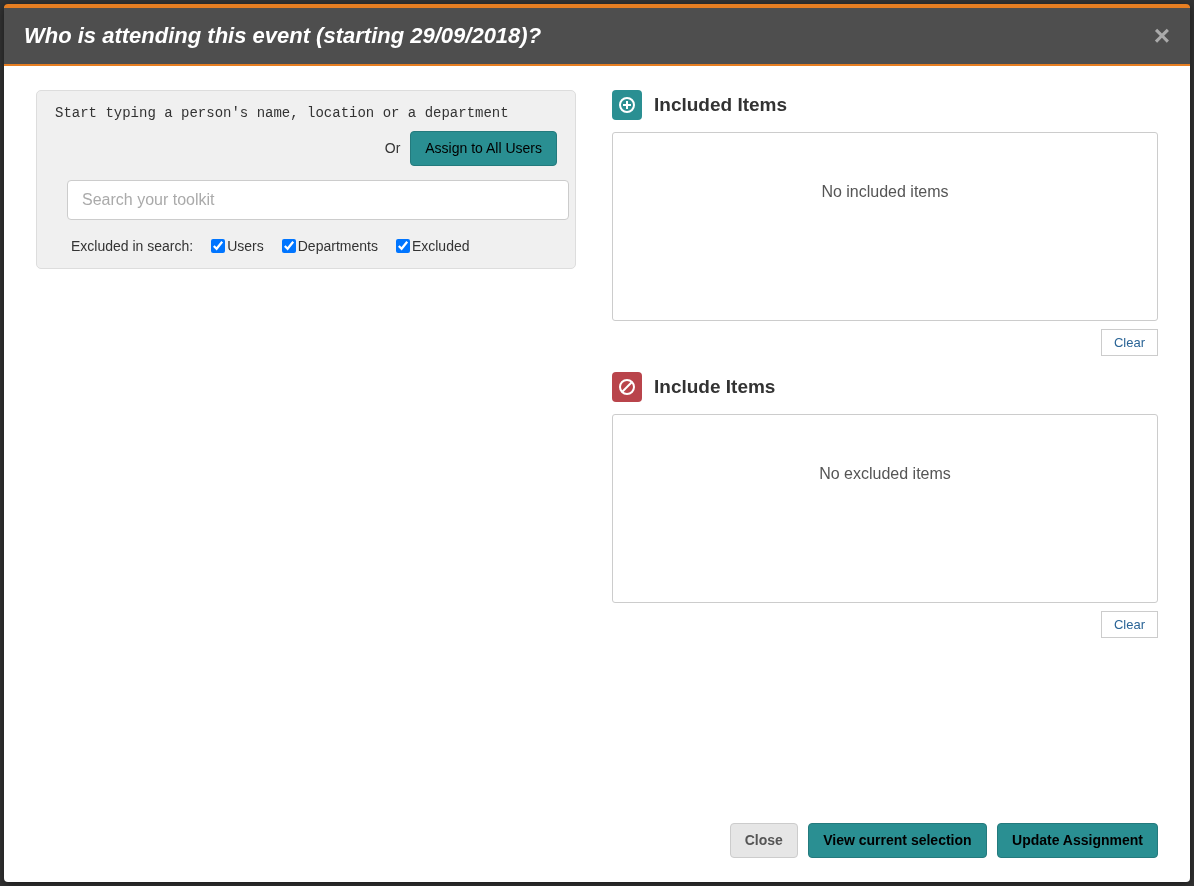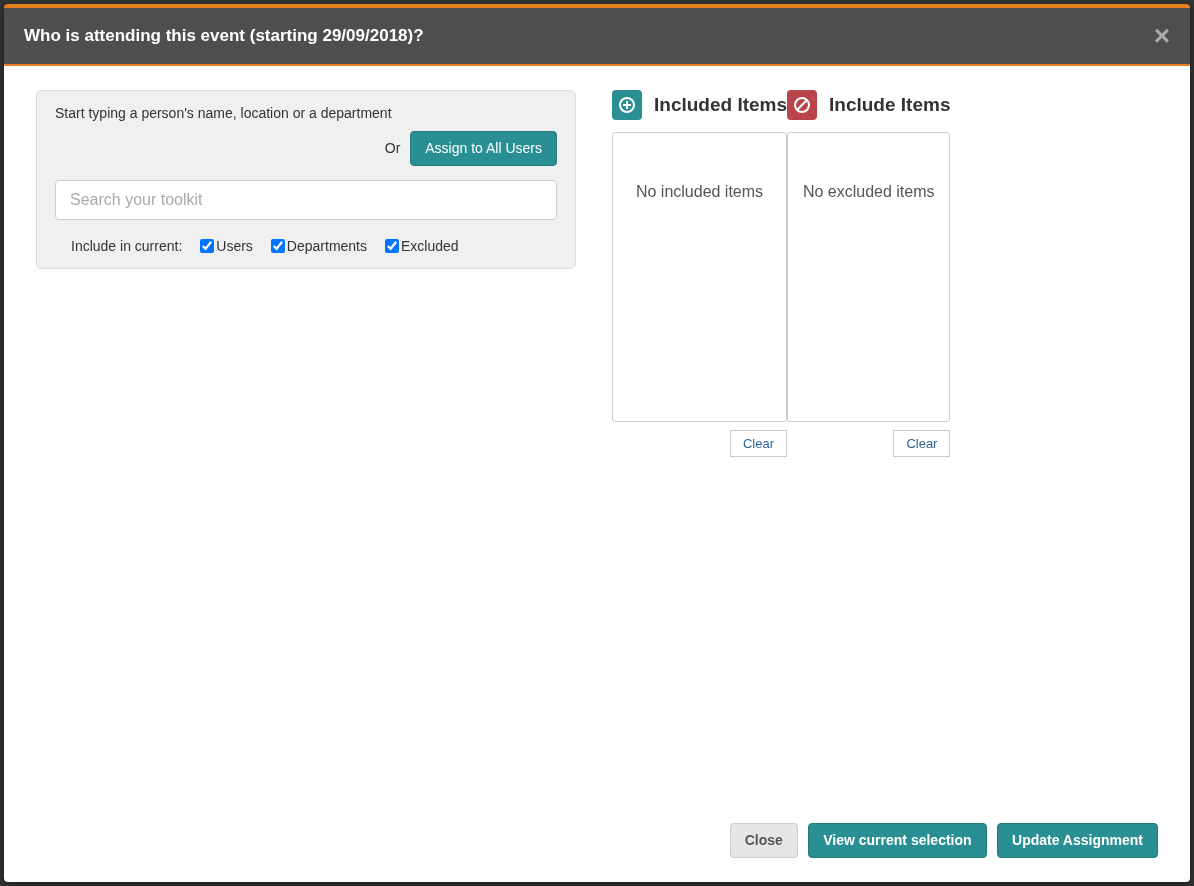--- a/index.html
+++ b/index.html
@@ -26,80 +26,81 @@
     }
     .modal-header {
       background: #4e4e4e;
       color: #fff;
       padding: 14px 20px;
       display: flex;
       justify-content: space-between;
       align-items: center;
       border-bottom: 2px solid #e67e22;
     }
-    .modal-title { font-size: 17px; font-weight: bold; }
+    .modal-title { font-size: 22px; font-weight: bold; font-style: italic; }
     .close-x {
       color: #aaa;
       font-size: 28px;
       font-weight: bold;
       cursor: pointer;
       line-height: 1;
     }
     .modal-body {
       flex: 1;
       padding: 24px 32px 16px 32px;
       display: flex;
       gap: 36px;
       overflow: hidden;
     }
     .left-col { width: 540px; }
-    .right-col { flex: 1; display: flex; flex-direction: row; }
+    .right-col { flex: 1; display: flex; flex-direction: column; }
     .search-panel {
       background: #f0f0f0;
       border: 1px solid #ddd;
       border-radius: 5px;
       padding: 14px 18px 14px 18px;
     }
-    .instruction { font-size: 14px; color: #333; margin-bottom: 10px; }
+    .instruction { font-size: 14px; color: #333; margin-bottom: 10px; font-family: Liberation Mono, monospace; }
     .assign-row {
       text-align: right;
       margin-bottom: 14px;
       font-size: 14px;
       color: #333;
     }
     .assign-row span { margin-right: 6px; }
     .btn {
       display: inline-block;
       padding: 8px 14px;
       border-radius: 4px;
       border: 1px solid transparent;
       cursor: pointer;
       font-size: 14px;
       line-height: 1.2;
     }
-    .btn-teal { background: #2a8f92; color: #ffffff; border-color: #247a7d; text-align: right; }
+    .btn-teal { background: #2a8f92; color: #000000; border-color: #247a7d; text-align: right; }
     .btn-default { background: #e6e6e6; color: #555; border-color: #ccc; }
     .btn-link-small {
       display: inline-block;
       background: #fff;
       border: 1px solid #ccc;
       color: #2a6496;
       padding: 5px 12px;
       border-radius: 0;
       font-size: 13px;
       cursor: pointer;
     }
     .search-input {
       width: 100%;
       padding: 10px 14px;
       border: 1px solid #ccc;
       border-radius: 4px;
       font-size: 16px;
       color: #a21caf;
       background: #fff;
+      margin-left: 12px;
     }
     .search-input::placeholder { color: #aaa; }
     .filters {
       margin-top: 18px;
       font-size: 14px;
       color: #333;
       display: flex;
       align-items: center;
       gap: 18px;
       padding-left: 16px;
@@ -121,21 +122,21 @@
       justify-content: center;
       color: #fff;
       font-weight: bold;
     }
     .badge-teal { background: #2a8f92; }
     .badge-red { background: #b9444b; }
     .section-title { font-size: 19px; font-weight: bold; color: #333; }
     .items-box {
       border: 1px solid #ccc;
       border-radius: 3px;
-      height: 290px;
+      height: 189px;
       overflow-y: scroll;
       display: flex;
       align-items: flex-start;
       justify-content: center;
       padding-top: 50px;
       color: #555;
       font-size: 16px;
       background: #fff;
     }
     .clear-row { text-align: right; margin: 8px 0 16px 0; }
@@ -174,21 +175,21 @@
   <div class="modal-body">
     <div class="left-col">
       <div class="search-panel">
         <div class="instruction">Start typing a person's name, location or a department</div>
         <div class="assign-row">
           <span>Or</span>
           <button class="btn btn-teal">Assign to All Users</button>
         </div>
         <input type="text" class="search-input" placeholder="Search your toolkit" style="">
         <div class="filters">
-          <span>Include in current:</span>
+          <span>Excluded in search:</span>
           <label>
             <input type="checkbox" checked="" style="">
             <span>Users</span>
           </label>
           <label>
             <input type="checkbox" checked="" style="">
             <span>Departments</span>
           </label>
           <label>
             <input type="checkbox" checked="" style="">

